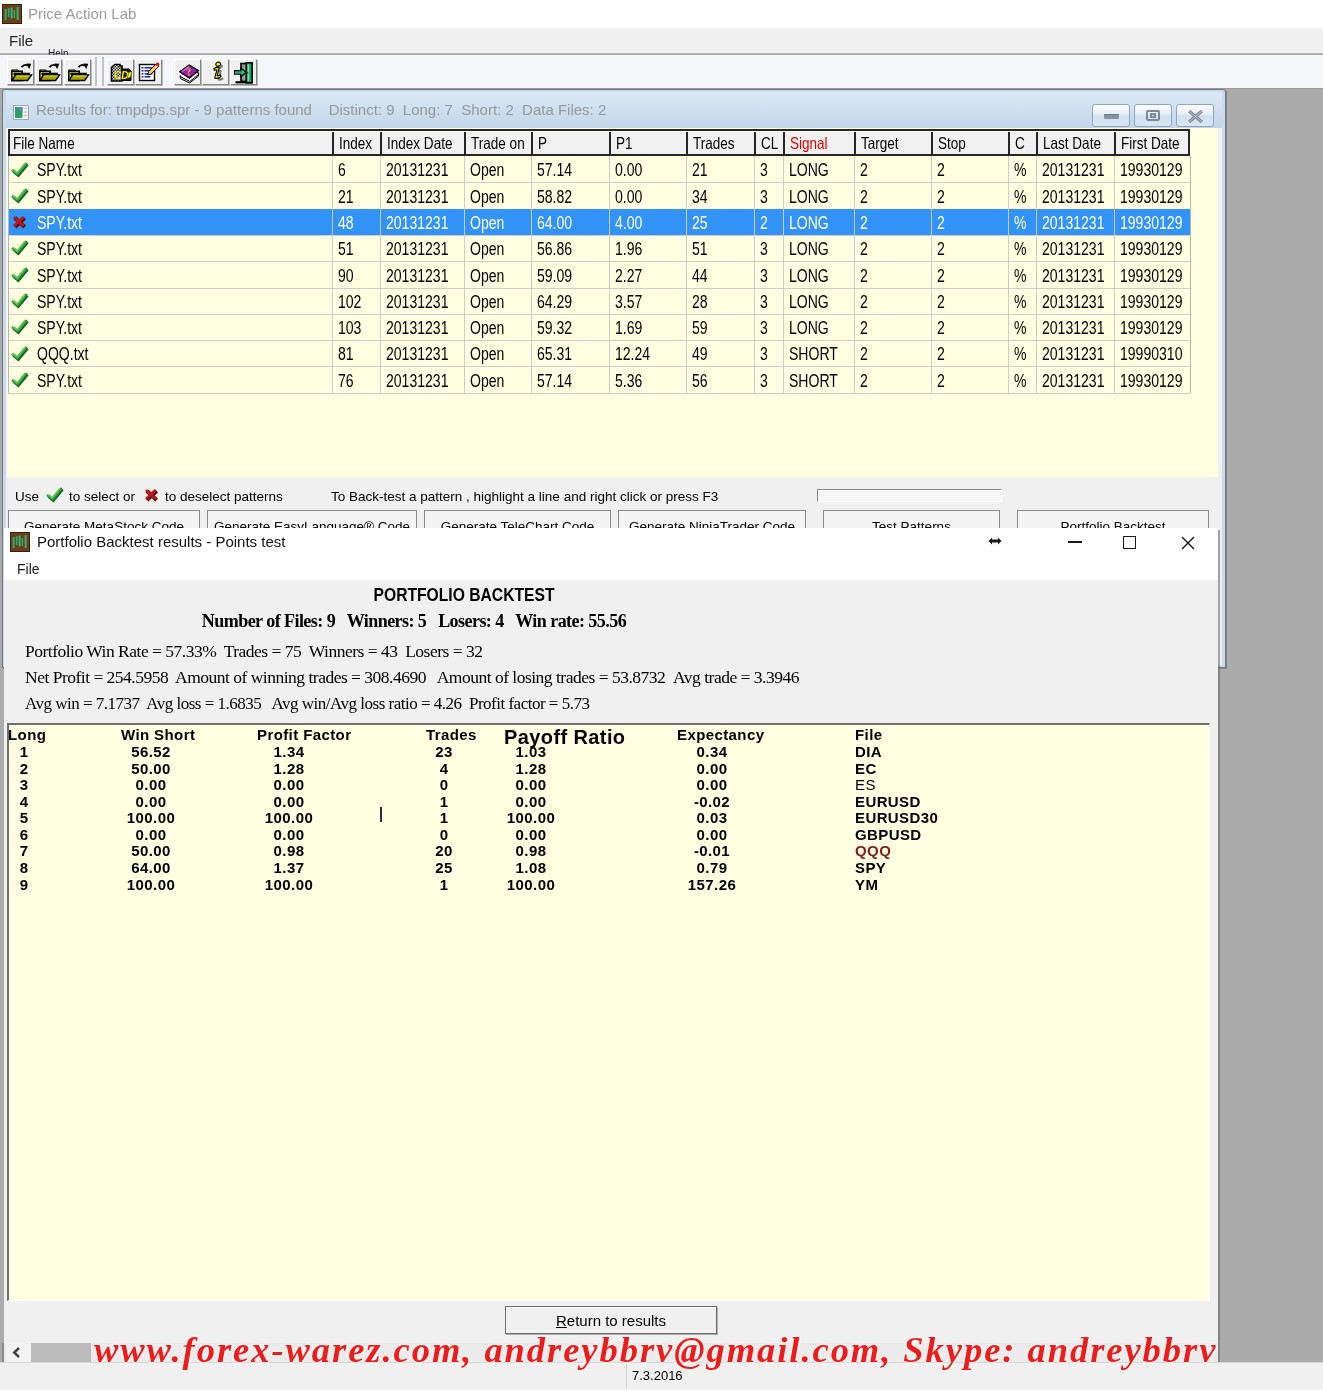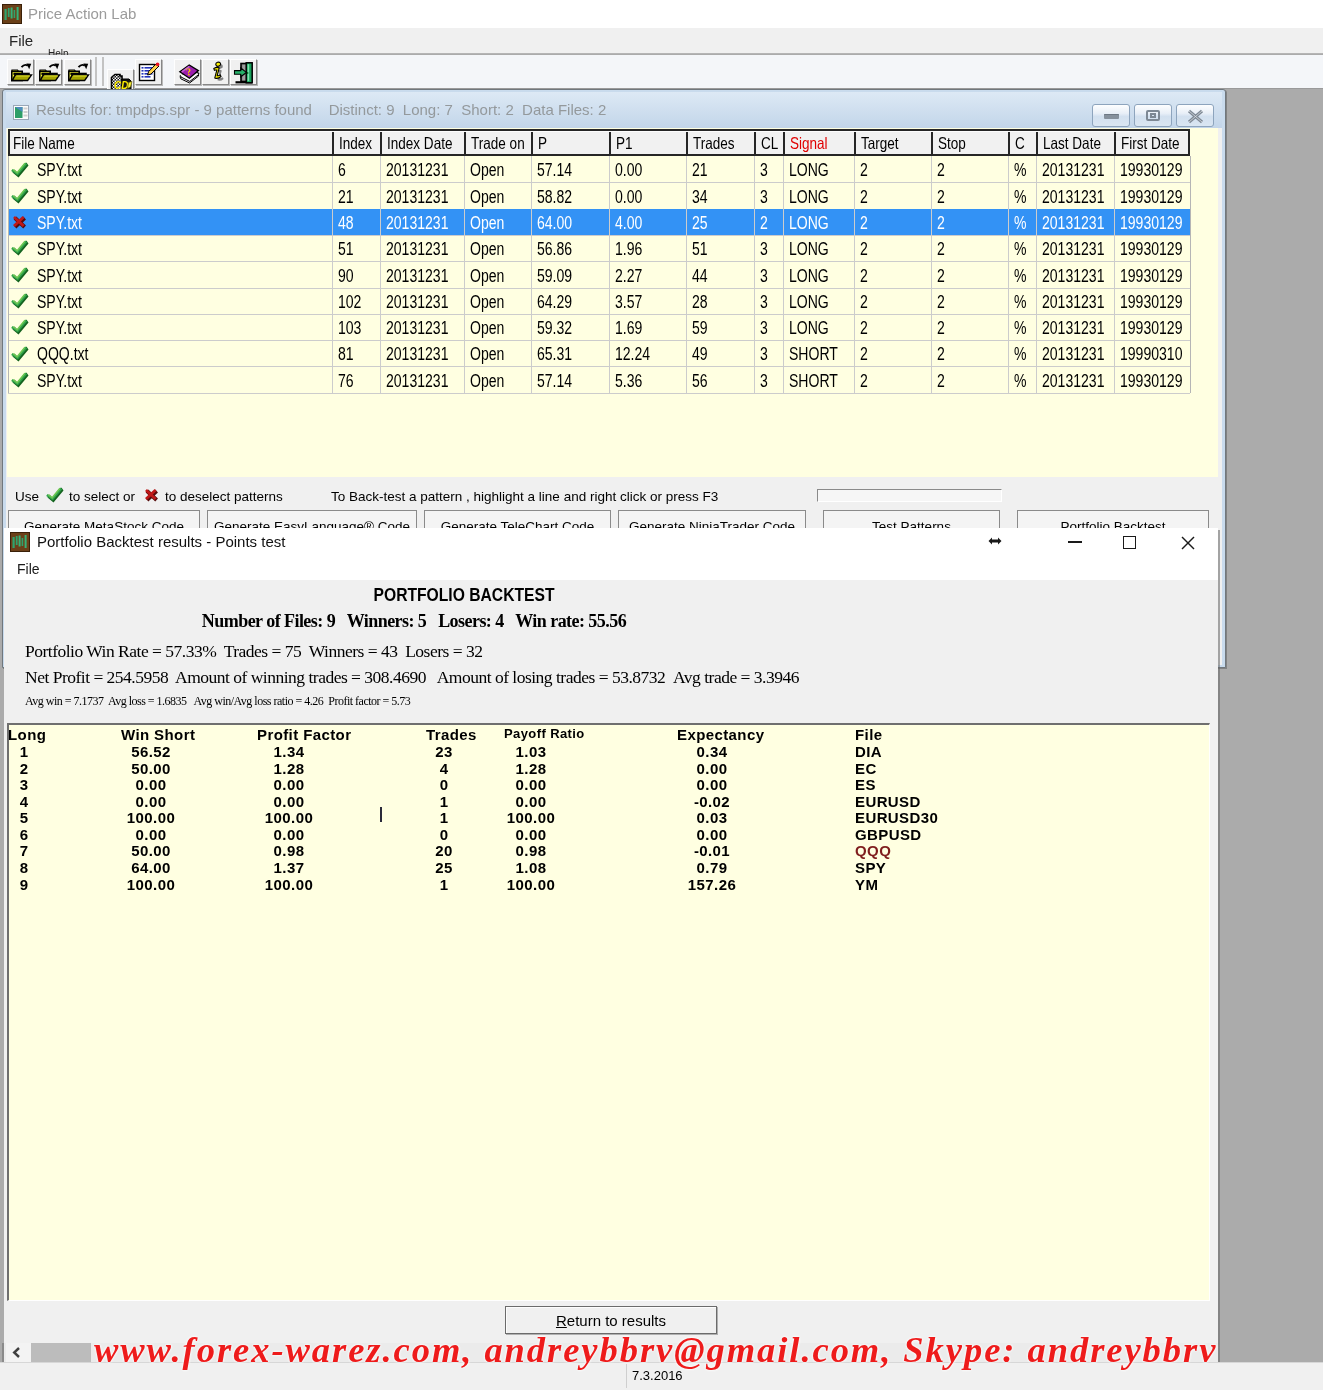--- a/index.html
+++ b/index.html
@@ -52,21 +52,21 @@
 <path d="M16.4 1.6 L21.2 1.8 L19.2 7.2 Z" fill="#000"></path>
 <path d="M2 9.5 L2 8 L7.5 8 L8.5 9.5 Z" fill="#ffff36" stroke="#000" stroke-width="1.2"></path>
 <rect x="1.8" y="9.3" width="10.4" height="9.2" fill="#ffff36" stroke="#000" stroke-width="1.6"></rect>
 <path d="M3.4 11.8 L19.8 11.8" stroke="#000" stroke-width="2.2"></path>
 <path d="M5.2 13 L21.4 13 L17.6 18.6 L2.2 18.6 Z" fill="#a6a600" stroke="#000" stroke-width="1.5"></path>
 <path d="M6.2 13.9 L19.9 13.9" stroke="#dede2a" stroke-width="1.2"></path>
 </svg>
   </div>
 <div class="abs" style="left:95px;top:57px;width:2px;height:29px;background:#c3c3c3"></div>
 <div class="abs" style="left:102px;top:57px;width:2px;height:29px;background:#c3c3c3"></div>
-<div class="abs" style="left:107px;top:69px;width:27px;height:26px;background:#f0f0f0;border-top:1px solid #fefefe;border-left:1px solid #fefefe;border-right:1px solid #868686;border-bottom:1px solid #868686;box-shadow:1px 1px 0 #b9b9b9">
+<div class="abs" style="left:107px;top:59px;width:27px;height:26px;background:#f0f0f0;border-top:1px solid #fefefe;border-left:1px solid #fefefe;border-right:1px solid #868686;border-bottom:1px solid #868686;box-shadow:1px 1px 0 #b9b9b9">
     <svg class="abs" style="left:2px;top:3px" width="23" height="20" viewBox="0 0 23 20">
 <defs>
         <pattern id="chk" width="3" height="3" patternUnits="userSpaceOnUse">
           <rect width="3" height="3" fill="#111"></rect>
           <rect width="1.5" height="1.5" fill="#fff"></rect>
           <rect x="1.5" y="1.5" width="1.5" height="1.5" fill="#fff"></rect>
         </pattern>
       </defs>
 <path d="M2.5 3.5 L5 1.5 L10 1.5 L10 3 L12 3 L12 18 L1.5 18 L1.5 4.5 Z" fill="url(#chk)" stroke="#000" stroke-width="1.6"></path>
 <path d="M12 6 L19 6 L21 8 L21 17.5 L12 17.5 Z" fill="#141414" stroke="#000"></path>
@@ -435,27 +435,27 @@
       <line x1="1" y1="1" x2="13" y2="13"></line>
       <line x1="13" y1="1" x2="1" y2="13"></line>
     </g>
   </svg>
 <div class="abs" style="left:4px;top:558px;width:1214px;height:22px;background:#fff"></div>
 <div class="abs" style="left:17px;top:561px;font-size:14px;color:#1a1a1a">File</div>
 <div class="abs" style="left:0px;top:584.5px;width:928px;text-align:center;font-size:18px;font-weight:bold;color:#000;transform:scaleX(0.87)">PORTFOLIO BACKTEST</div>
 <div class="abs serif" style="left:0px;top:610.5px;width:828px;text-align:center;font-size:18px;font-weight:bold;letter-spacing:-0.55px">Number of Files: 9&nbsp;&nbsp; Winners: 5&nbsp;&nbsp; Losers: 4&nbsp;&nbsp; Win rate: 55.56</div>
 <div class="abs serif" style="left:25px;top:641px;font-size:17.5px;letter-spacing:-0.5px">Portfolio Win Rate = 57.33%&nbsp; Trades = 75&nbsp; Winners = 43&nbsp; Losers = 32</div>
 <div class="abs serif" style="left:25px;top:667px;font-size:17.5px;letter-spacing:-0.5px">Net Profit = 254.5958&nbsp; Amount of winning trades = 308.4690&nbsp;&nbsp; Amount of losing trades = 53.8732&nbsp;&nbsp;Avg trade = 3.3946</div>
-<div class="abs serif" style="left:25px;top:694px;font-size:12px;letter-spacing:-0.5px">Avg win = 7.1737&nbsp; Avg loss = 1.6835&nbsp;&nbsp; Avg win/Avg loss ratio = 4.26&nbsp; Profit factor = 5.73</div>
+<div class="abs serif" style="left:25px;top:694px;font-size:17px;letter-spacing:-0.5px">Avg win = 7.1737&nbsp; Avg loss = 1.6835&nbsp;&nbsp; Avg win/Avg loss ratio = 4.26&nbsp; Profit factor = 5.73</div>
 <div class="abs" style="left:7px;top:723px;width:1203px;height:578px;background:#ffffe1;border-top:2px solid #6f6f6f;border-left:2px solid #6f6f6f;border-right:1px solid #fff;border-bottom:1px solid #fff"></div>
 <div class="abs" style="left:8px;top:725.5px;font-size:15px;font-weight:bold;color:#000;white-space:nowrap;letter-spacing:0.4px">Long</div>
 <div class="abs" style="left:121px;top:725.5px;font-size:15px;font-weight:bold;color:#000;white-space:nowrap;letter-spacing:0.4px">Win Short</div>
 <div class="abs" style="left:257px;top:725.5px;font-size:15px;font-weight:bold;color:#000;white-space:nowrap;letter-spacing:0.4px">Profit Factor</div>
 <div class="abs" style="left:426px;top:725.5px;font-size:15px;font-weight:bold;color:#000;white-space:nowrap;letter-spacing:0.4px">Trades</div>
-<div class="abs" style="left:504px;top:725.5px;font-size:13px;font-weight:bold;color:#000;white-space:nowrap;letter-spacing:0.4px">Payoff Ratio</div>
+<div class="abs" style="left:504px;top:725.5px;font-size:20px;font-weight:bold;color:#000;white-space:nowrap;letter-spacing:0.4px">Payoff Ratio</div>
 <div class="abs" style="left:677px;top:725.5px;font-size:15px;font-weight:bold;color:#000;white-space:nowrap;letter-spacing:0.4px">Expectancy</div>
 <div class="abs" style="left:855px;top:725.5px;font-size:15px;font-weight:bold;color:#000;white-space:nowrap;letter-spacing:0.4px">File</div>
 <div class="abs" style="left:4px;top:743.2px;width:40px;text-align:center;font-size:15px;font-weight:bold;color:#000;white-space:nowrap;letter-spacing:0.4px">1</div>
 <div class="abs" style="left:86px;top:743.2px;width:130px;text-align:center;font-size:15px;font-weight:bold;color:#000;white-space:nowrap;letter-spacing:0.4px">56.52</div>
 <div class="abs" style="left:224px;top:743.2px;width:130px;text-align:center;font-size:15px;font-weight:bold;color:#000;white-space:nowrap;letter-spacing:0.4px">1.34</div>
 <div class="abs" style="left:379px;top:743.2px;width:130px;text-align:center;font-size:15px;font-weight:bold;color:#000;white-space:nowrap;letter-spacing:0.4px">23</div>
 <div class="abs" style="left:466px;top:743.2px;width:130px;text-align:center;font-size:15px;font-weight:bold;color:#000;white-space:nowrap;letter-spacing:0.4px">1.03</div>
 <div class="abs" style="left:647px;top:743.2px;width:130px;text-align:center;font-size:15px;font-weight:bold;color:#000;white-space:nowrap;letter-spacing:0.4px">0.34</div>
 <div class="abs" style="left:855px;top:743.2px;font-size:15px;font-weight:bold;color:#000;white-space:nowrap;letter-spacing:0.4px">DIA</div>
 <div class="abs" style="left:4px;top:759.7px;width:40px;text-align:center;font-size:15px;font-weight:bold;color:#000;white-space:nowrap;letter-spacing:0.4px">2</div>
@@ -464,21 +464,21 @@
 <div class="abs" style="left:379px;top:759.7px;width:130px;text-align:center;font-size:15px;font-weight:bold;color:#000;white-space:nowrap;letter-spacing:0.4px">4</div>
 <div class="abs" style="left:466px;top:759.7px;width:130px;text-align:center;font-size:15px;font-weight:bold;color:#000;white-space:nowrap;letter-spacing:0.4px">1.28</div>
 <div class="abs" style="left:647px;top:759.7px;width:130px;text-align:center;font-size:15px;font-weight:bold;color:#000;white-space:nowrap;letter-spacing:0.4px">0.00</div>
 <div class="abs" style="left:855px;top:759.7px;font-size:15px;font-weight:bold;color:#000;white-space:nowrap;letter-spacing:0.4px">EC</div>
 <div class="abs" style="left:4px;top:776.3px;width:40px;text-align:center;font-size:15px;font-weight:bold;color:#000;white-space:nowrap;letter-spacing:0.4px">3</div>
 <div class="abs" style="left:86px;top:776.3px;width:130px;text-align:center;font-size:15px;font-weight:bold;color:#000;white-space:nowrap;letter-spacing:0.4px">0.00</div>
 <div class="abs" style="left:224px;top:776.3px;width:130px;text-align:center;font-size:15px;font-weight:bold;color:#000;white-space:nowrap;letter-spacing:0.4px">0.00</div>
 <div class="abs" style="left:379px;top:776.3px;width:130px;text-align:center;font-size:15px;font-weight:bold;color:#000;white-space:nowrap;letter-spacing:0.4px">0</div>
 <div class="abs" style="left:466px;top:776.3px;width:130px;text-align:center;font-size:15px;font-weight:bold;color:#000;white-space:nowrap;letter-spacing:0.4px">0.00</div>
 <div class="abs" style="left:647px;top:776.3px;width:130px;text-align:center;font-size:15px;font-weight:bold;color:#000;white-space:nowrap;letter-spacing:0.4px">0.00</div>
-<div class="abs" style="left:855px;top:776.3px;font-size:15px;font-weight:bold;color:#000;white-space:nowrap;letter-spacing:0.4px">ES</div>
+<div class="abs" style="left:855px;top:776.3px;font-size:15px;font-weight:normal;color:#000;white-space:nowrap;letter-spacing:0.4px">ES</div>
 <div class="abs" style="left:4px;top:792.8px;width:40px;text-align:center;font-size:15px;font-weight:bold;color:#000;white-space:nowrap;letter-spacing:0.4px">4</div>
 <div class="abs" style="left:86px;top:792.8px;width:130px;text-align:center;font-size:15px;font-weight:bold;color:#000;white-space:nowrap;letter-spacing:0.4px">0.00</div>
 <div class="abs" style="left:224px;top:792.8px;width:130px;text-align:center;font-size:15px;font-weight:bold;color:#000;white-space:nowrap;letter-spacing:0.4px">0.00</div>
 <div class="abs" style="left:379px;top:792.8px;width:130px;text-align:center;font-size:15px;font-weight:bold;color:#000;white-space:nowrap;letter-spacing:0.4px">1</div>
 <div class="abs" style="left:466px;top:792.8px;width:130px;text-align:center;font-size:15px;font-weight:bold;color:#000;white-space:nowrap;letter-spacing:0.4px">0.00</div>
 <div class="abs" style="left:647px;top:792.8px;width:130px;text-align:center;font-size:15px;font-weight:bold;color:#000;white-space:nowrap;letter-spacing:0.4px">-0.02</div>
 <div class="abs" style="left:855px;top:792.8px;font-size:15px;font-weight:bold;color:#000;white-space:nowrap;letter-spacing:0.4px">EURUSD</div>
 <div class="abs" style="left:4px;top:809.4px;width:40px;text-align:center;font-size:15px;font-weight:bold;color:#000;white-space:nowrap;letter-spacing:0.4px">5</div>
 <div class="abs" style="left:86px;top:809.4px;width:130px;text-align:center;font-size:15px;font-weight:bold;color:#000;white-space:nowrap;letter-spacing:0.4px">100.00</div>
 <div class="abs" style="left:224px;top:809.4px;width:130px;text-align:center;font-size:15px;font-weight:bold;color:#000;white-space:nowrap;letter-spacing:0.4px">100.00</div>

